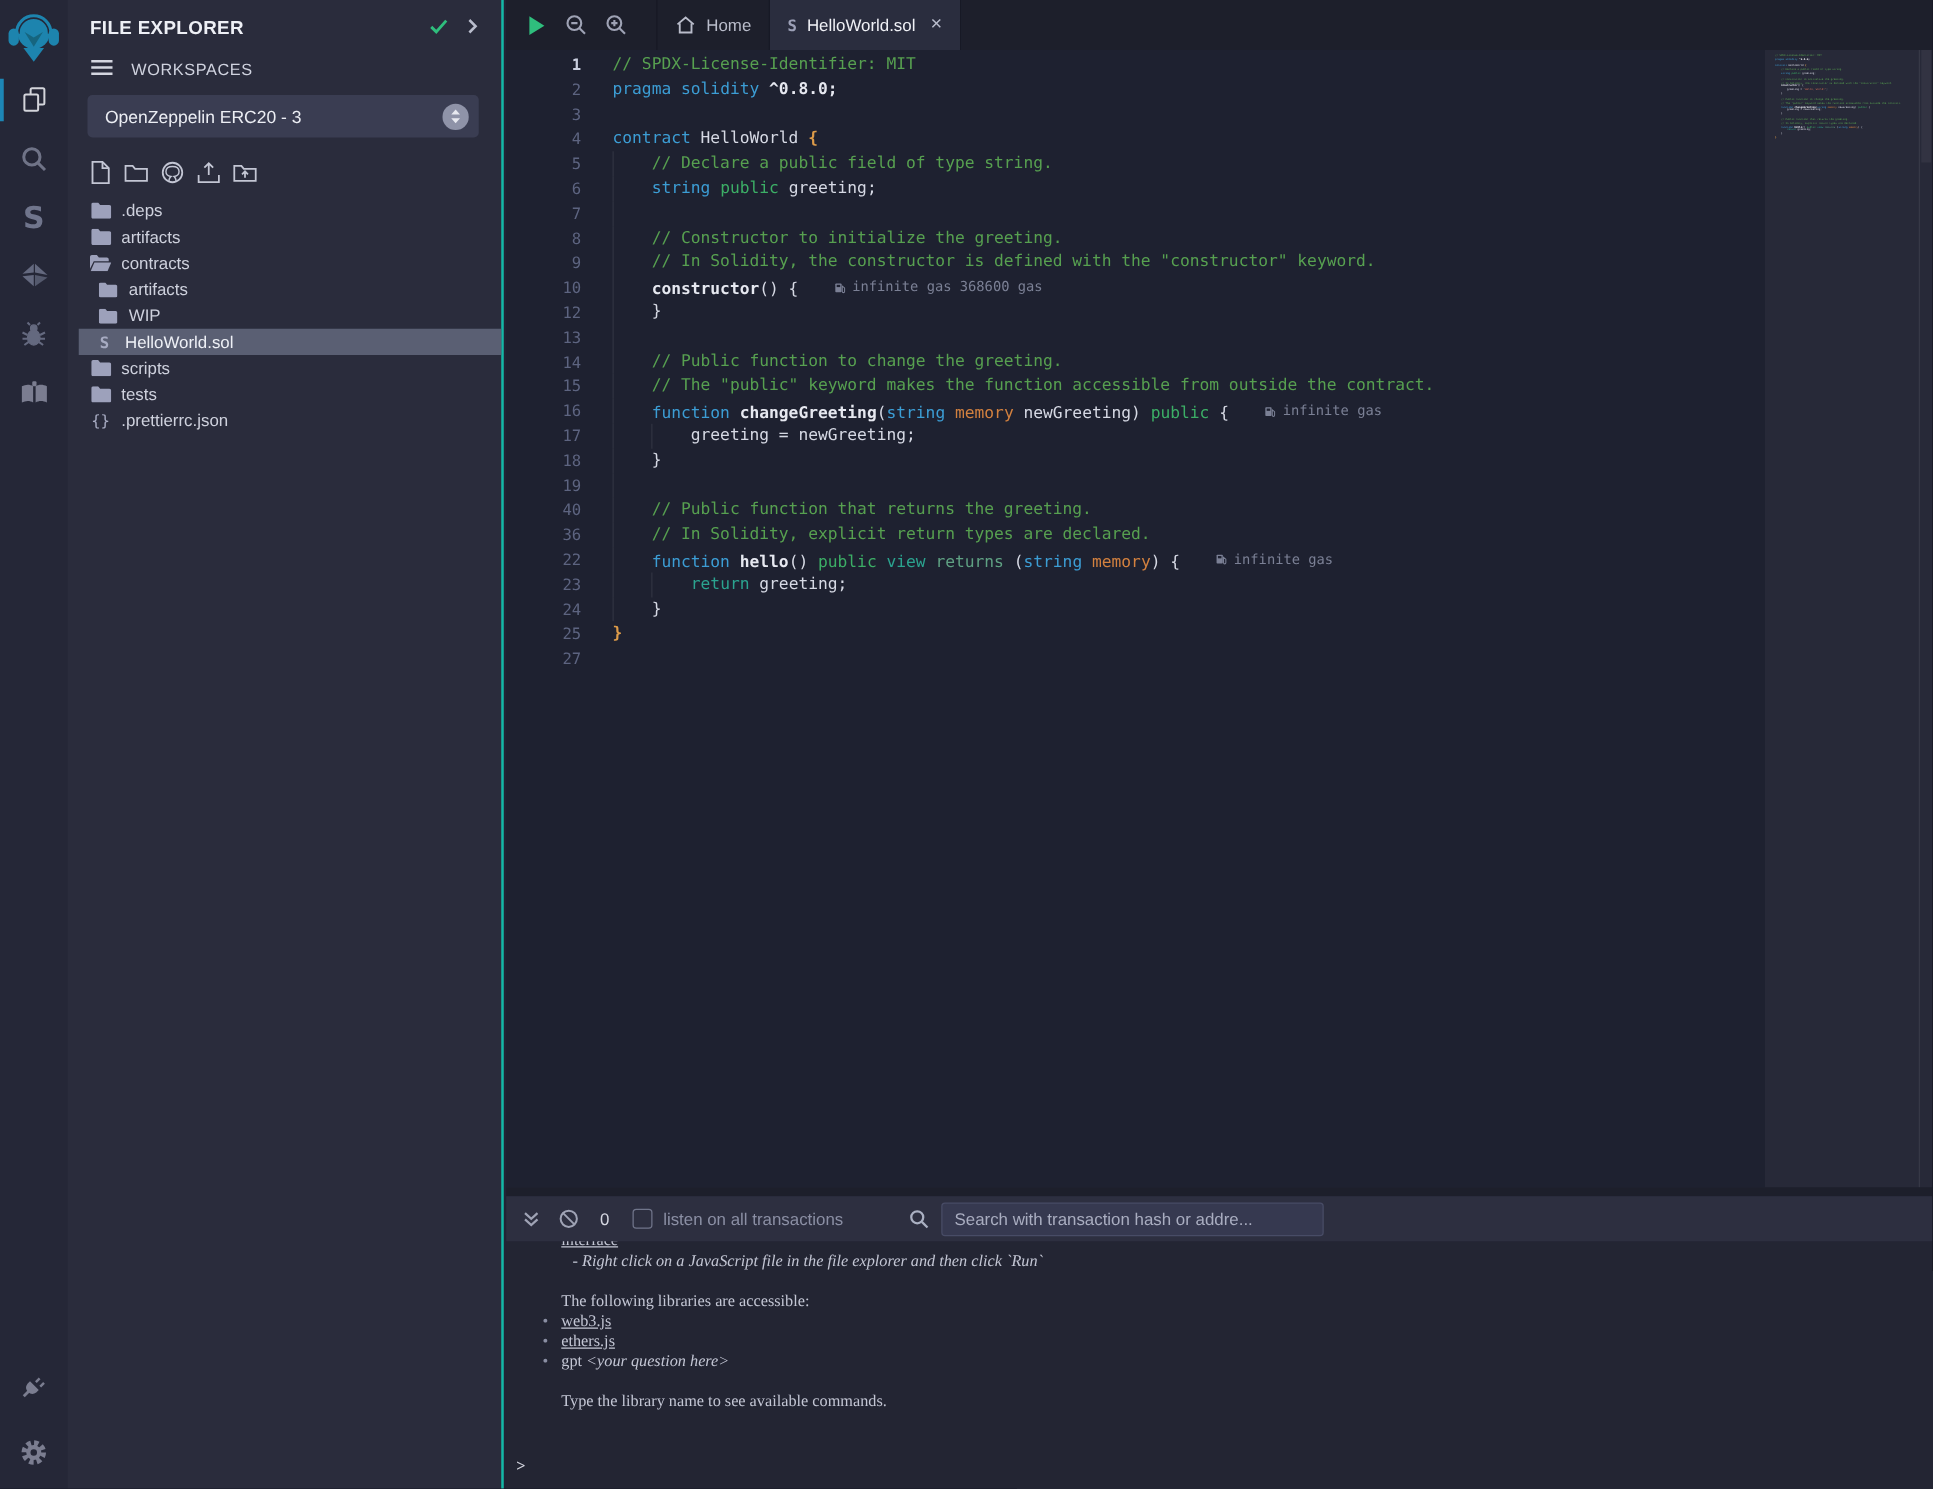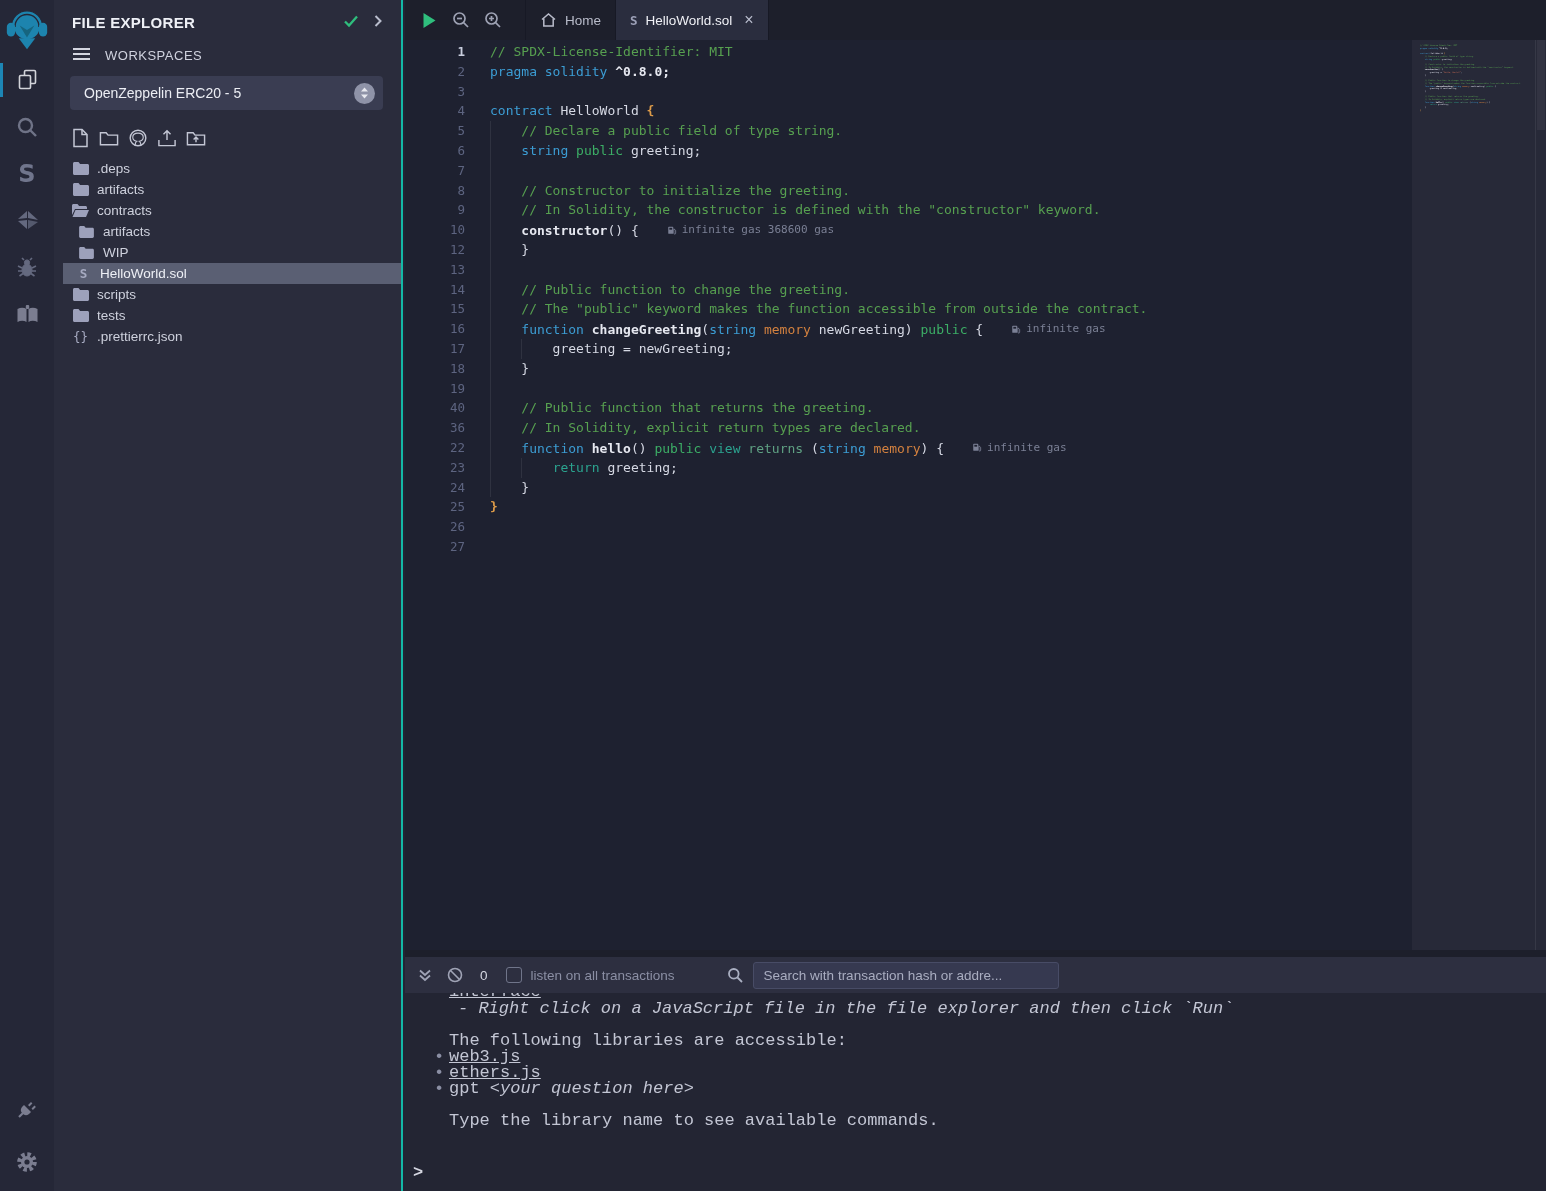--- a/index.html
+++ b/index.html
@@ -82,21 +82,21 @@
   .tt-checkbox { width:16px; height:16px; border:1.5px solid #70758a; border-radius:3px; margin-right:9px; cursor:pointer; }
   .tt-listen { color:#8b8fa4; font-size:13.5px; }
   .tt-search-ic { margin-left:52px; margin-right:10px; }
   .tt-search {
     width:306px; height:27px; background:#363950; border:1px solid #484c66; border-radius:3px;
     color:#dfe1ea; font-size:13.5px; padding:0 10px; font-family:"Liberation Sans",sans-serif;
   }
   .tt-search::placeholder { color:#a9adc0; }
   .terminal-content {
     position:absolute; top:43px; left:0; right:0; bottom:0; overflow:hidden;
-    font-family:Liberation Mono, monospace; font-size:17px; line-height:16px; color:#c3c6d4;
+    font-family:Liberation Serif, serif; font-size:13px; line-height:16px; color:#c3c6d4;
   }
   .term-cutoff { height:8px; overflow:hidden; }
   .term-cutoff span { display:block; margin-top:-9px; margin-left:44px; }
   .term-line { margin-left:44px; height:16px; }
   .term-hint { margin-left:53px; font-style:italic; height:16px; }
   .blank-line { height:16px; }
   .bullet-row { display:flex; margin-left:29px; height:16px; }
   .bullet { width:15px; color:#8b8fa4; }
   .term-link { color:#c3c6d4; text-decoration:underline; cursor:pointer; }
   .italic { font-style:italic; }
@@ -189,21 +189,21 @@
     </div>
     <div class="ws-row">
       <span>
         <svg width="19" height="14" viewBox="0 0 19 14" stroke="#d4d6e0" stroke-width="2">
             <path d="M1 2h17M1 7h17M1 12h17"></path>
           </svg>
       </span>
       <span class="ws-label">WORKSPACES</span>
     </div>
     <div class="ws-select">
-      <span class="ws-name">OpenZeppelin ERC20 - 5</span>
+      <span class="ws-name">OpenZeppelin ERC20 - 3</span>
       <span class="ws-toggle">
         <svg width="9" height="12" viewBox="0 0 9 12" fill="#e8e9f0">
             <path d="M4.5 0.5L8 4.5H1z"></path>
             <path d="M4.5 11.5L1 7.5h7z"></path>
           </svg>
       </span>
     </div>
     <div class="file-actions">
       <span class="fa-icon">
         <svg width="17" height="20" viewBox="0 0 17 20" fill="none" stroke="#c3c6d4" stroke-width="1.5">
@@ -440,24 +440,20 @@
             <span class="gutter-num">23</span>
             <span class="code-text"><i class="indent-guide" style="left: 0ch;"></i><i class="indent-guide" style="left: 4ch;"></i><span style="color: rgb(214, 217, 228);">        </span><span style="color: rgb(43, 163, 143);">return</span><span style="color: rgb(214, 217, 228);"> greeting;</span></span>
           </div>
           <div class="code-line">
             <span class="gutter-num">24</span>
             <span class="code-text"><i class="indent-guide" style="left: 0ch;"></i><span style="color: rgb(214, 217, 228);">    }</span></span>
           </div>
           <div class="code-line">
             <span class="gutter-num">25</span>
             <span class="code-text"><span style="color: rgb(221, 155, 73); font-weight: 700;">}</span></span>
-          </div>
-          <div class="code-line">
-            <span class="gutter-num">26</span>
-            <span class="code-text"></span>
           </div>
           <div class="code-line">
             <span class="gutter-num">27</span>
             <span class="code-text"></span>
           </div>
         </div>
     </div>
     <div class="minimap">
       <div class="minimap-code">
           <div class="mini-line"><span style="color: rgb(87, 160, 80);">// SPDX-License-Identifier: MIT</span></div>

